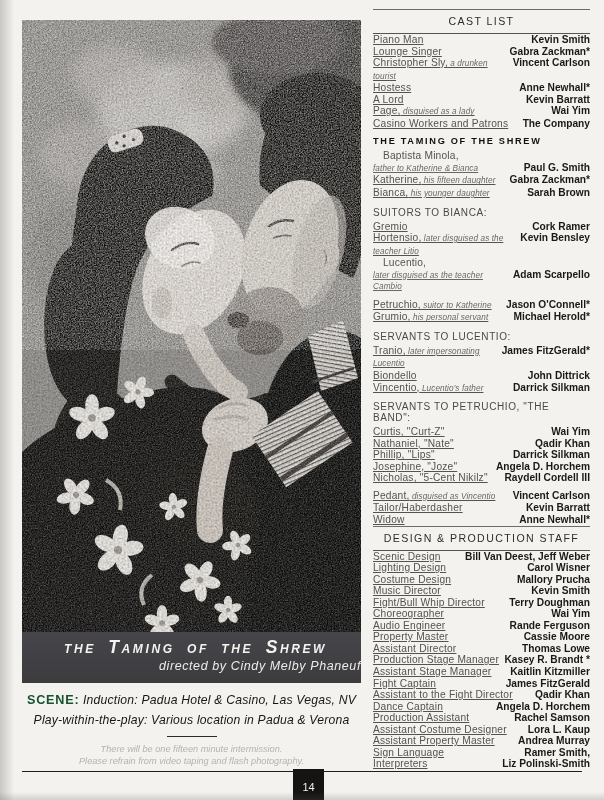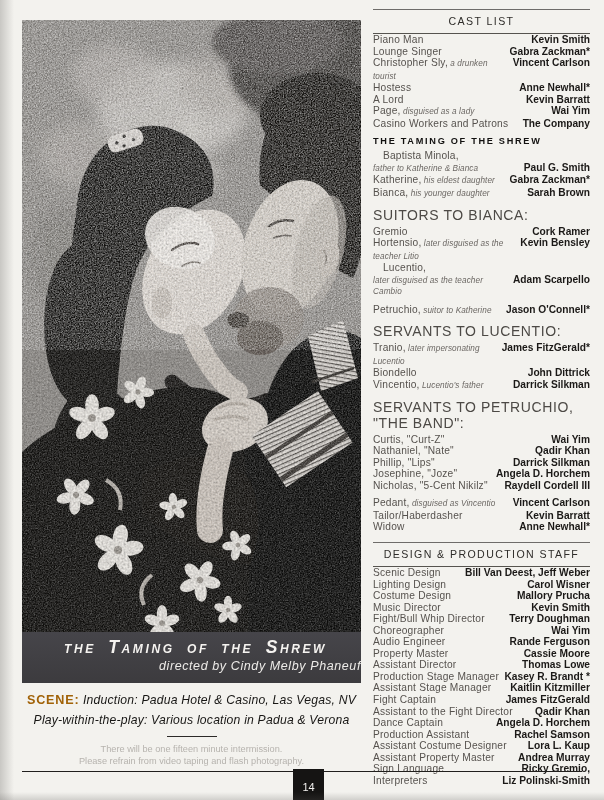--- a/index.html
+++ b/index.html
@@ -35,37 +35,37 @@
   }
   .banner-director{
     font-style:italic;color:#edebe8;font-size:12.5px;letter-spacing:.6px;
     text-align:right;margin-top:1px;
   }
   .scene{position:absolute;left:22px;top:690px;width:339px;}
   .scene-line{
     text-align:center;font-size:12.2px;font-style:italic;color:#181715;
     letter-spacing:.2px;line-height:20px;white-space:nowrap;
   }
-  .scene-label{font-style:normal;font-weight:bold;letter-spacing:.8px;font-size:12.6px;color:#a16207;}
+  .scene-label{font-style:normal;font-weight:bold;letter-spacing:.8px;font-size:12.6px;color:#14532d;}
   .scene-rule{width:50px;border-top:1.6px solid #2c2a28;margin:6px auto 7px;}
-  .note{text-align:center;font-size:9.2px;color:#b6b3ae;line-height:11.5px;}
+  .note{text-align:center;font-size:9.2px;font-style:italic;color:#b6b3ae;line-height:11.5px;}
 
   
   .cast{position:absolute;left:373px;top:9px;width:217px;}
   .list-header{
     border-top:1px solid #6e6c69;border-bottom:1px solid #56544f;
     text-align:center;font-size:10.6px;letter-spacing:1.4px;color:#2e2c29;
     padding:5px 0 6px;
   }
-  .prod-header{margin-top:9px;text-align:center;}
+  .prod-header{text-align:center;}
   .h-main{font-size:9.2px;font-weight:bold;letter-spacing:1.7px;color:#121110;margin:7px 0 4px;}
-  .h-sub{font-size:14px;color:#4c4945;letter-spacing:.6px;margin:7px 0 3px;}
+  .h-sub{font-size:10px;color:#4c4945;letter-spacing:.6px;margin:7px 0 3px;}
   .gap{height:6px;}
   .crow{display:flex;justify-content:space-between;align-items:baseline;line-height:11.55px;}
-  .crow .left{flex:1;min-width:0;}
+  .crow .left{flex:1;min-width:0;text-decoration:underline;}
   .role{font-size:10.2px;color:#56524e;letter-spacing:.2px;}
   .desc{font-size:8.2px;font-style:italic;color:#6b6763;letter-spacing:.1px;}
   .actor{
     font-size:10.2px;font-weight:bold;color:#1b1917;text-align:right;
     margin-left:5px;flex-shrink:0;white-space:pre-line;
   }
   .crow2 .role{display:block;line-height:11.55px;padding-left:10px;}
 
   
   .bottom-rule{position:absolute;left:22px;top:771px;width:560px;border-top:1.8px solid #211f1d;}
@@ -255,21 +255,21 @@
         </div>
         <div class="h-main">THE TAMING OF THE SHREW</div>
         <div class="crow2">
           <div class="role">Baptista Minola,</div>
           <div class="crow">
             <span class="left desc">father to Katherine &amp; Bianca</span>
             <span class="actor">Paul G. Smith</span>
           </div>
         </div>
         <div class="crow">
-          <span class="left role">Katherine,<span class="desc"> his eldest daughter</span></span>
+          <span class="left role">Katherine,<span class="desc"> his fifteen daughter</span></span>
           <span class="actor">Gabra Zackman*</span>
         </div>
         <div class="crow">
           <span class="left role">Bianca,<span class="desc"> his younger daughter</span></span>
           <span class="actor">Sarah Brown</span>
         </div>
         <div class="h-sub">SUITORS TO BIANCA:</div>
         <div class="crow">
           <span class="left role">Gremio</span>
           <span class="actor">Cork Ramer</span>
@@ -283,20 +283,24 @@
           <div class="crow">
             <span class="left desc">later disguised as the teacher Cambio</span>
             <span class="actor">Adam Scarpello</span>
           </div>
         </div>
         <div class="gap"></div>
         <div class="crow">
           <span class="left role">Petruchio,<span class="desc"> suitor to Katherine</span></span>
           <span class="actor">Jason O'Connell*</span>
         </div>
+        <div class="crow">
+          <span class="left role">Grumio,<span class="desc"> his personal servant</span></span>
+          <span class="actor">Michael Herold*</span>
+        </div>
         <div class="h-sub">SERVANTS TO LUCENTIO:</div>
         <div class="crow">
           <span class="left role">Tranio,<span class="desc"> later impersonating Lucentio</span></span>
           <span class="actor">James FitzGerald*</span>
         </div>
         <div class="crow">
           <span class="left role">Biondello</span>
           <span class="actor">John Dittrick</span>
         </div>
         <div class="crow">
@@ -403,21 +407,21 @@
         <div class="crow">
           <span class="left role">Assistant Costume Designer</span>
           <span class="actor">Lora L. Kaup</span>
         </div>
         <div class="crow">
           <span class="left role">Assistant  Property Master</span>
           <span class="actor">Andrea Murray</span>
         </div>
         <div class="crow">
           <span class="left role">Sign Language Interpreters</span>
-          <span class="actor">Ricky Gremio,
+          <span class="actor">Ramer Smith,
 Liz Polinski-Smith</span>
         </div>
       </div>
 
   </div>
 
   <div class="bottom-rule"></div>
   <div class="page-num">14</div>
 </div>
 

